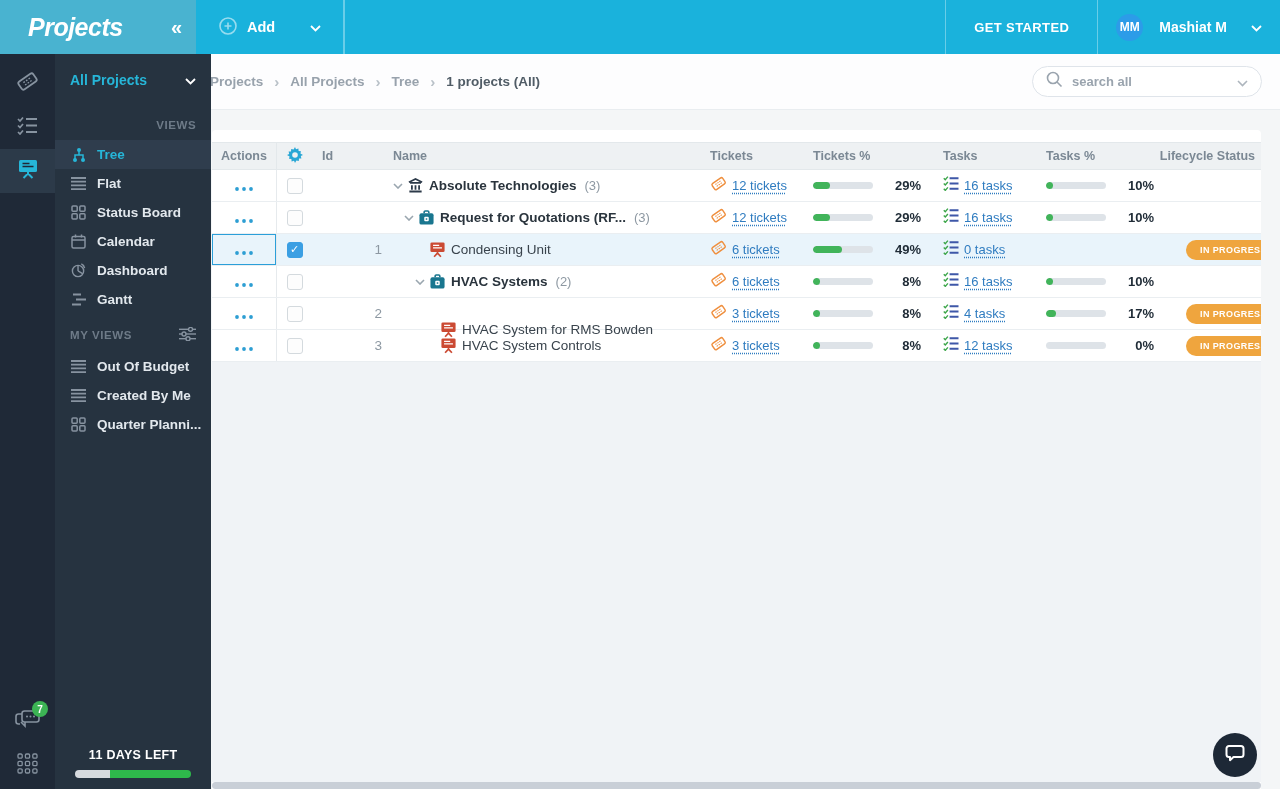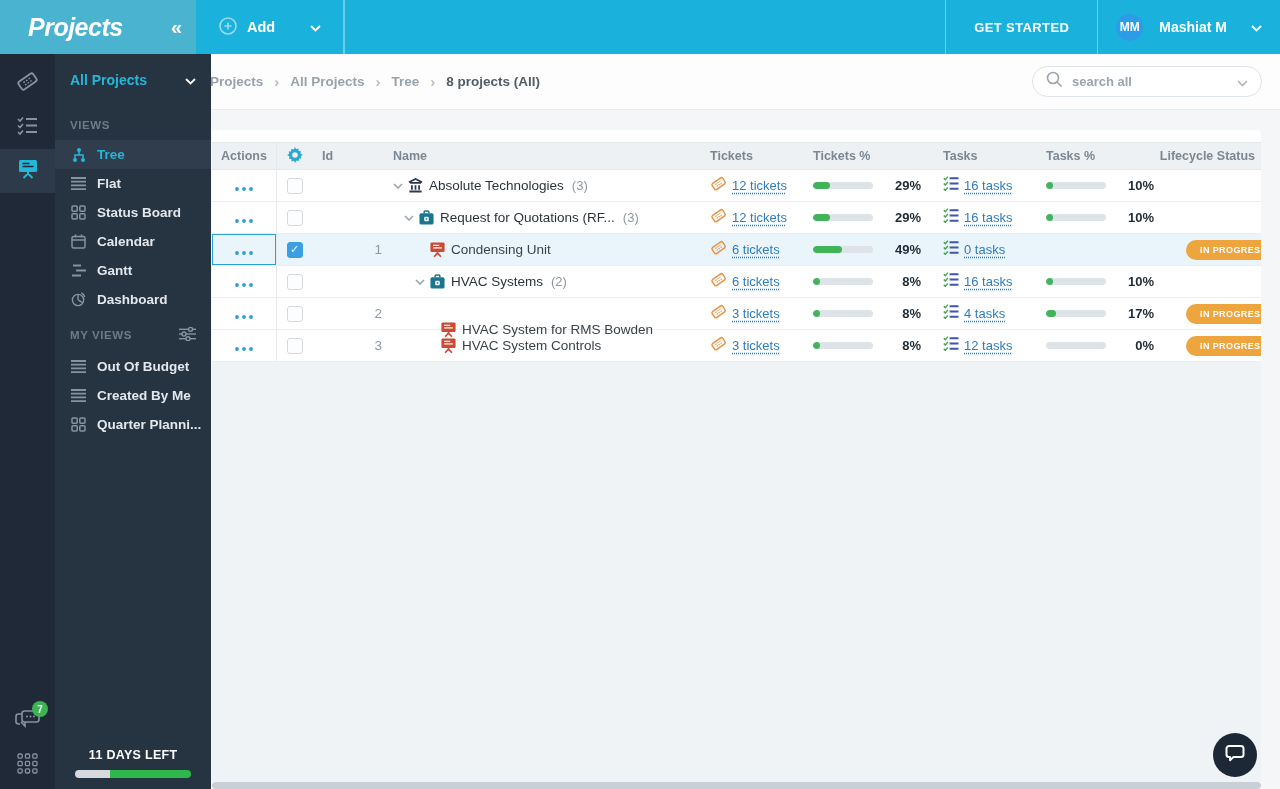--- a/index.html
+++ b/index.html
@@ -23,21 +23,21 @@
   .sidebar { position:absolute; top:54px; left:0; bottom:0; width:196px; display:flex; z-index:20; }
   .rail { width:55px; background:#1f2937; display:flex; flex-direction:column; align-items:center; padding-top:7px; }
   .rail-item { width:55px; height:44px; display:flex; align-items:center; justify-content:center; cursor:pointer; position:relative; }
   .rail-item.active { background:#2c3a49; }
   .rail-bottom { margin-top:auto; padding-bottom:2px; }
   .chat-badge { position:absolute; top:2px; right:7px; width:16px; height:16px; border-radius:50%; background:#3cb454; color:#fff; font-size:10px; font-weight:bold; display:flex; align-items:center; justify-content:center; }
   .panel { flex:1; background:#263340; display:flex; flex-direction:column; }
   .panel-header { height:52px; display:flex; align-items:center; padding:0 15px; cursor:pointer; flex:0 0 auto; }
   .panel-header .sel-label { color:#26b6d8; font-weight:bold; font-size:14px; }
   .panel-header .chev { margin-left:auto; }
-  .section-label { display:flex; align-items:center; padding:13px 15px 9px 15px; color:#6e7b88; font-size:11.5px; font-weight:bold; letter-spacing:.6px; }
+  .section-label { display:flex; align-items:center; padding:13px 15px 9px 15px; color:#6e7b88; font-size:11.5px; font-weight:bold; letter-spacing:.6px;justify-content:flex-end; }
   .section-label .filter-ic { margin-left:auto; cursor:pointer; }
   .panel-item { height:29px; display:flex; align-items:center; gap:10px; padding:0 10px 0 15px; cursor:pointer; }
   .panel-item .pi-label { color:#e2e8ed; font-weight:bold; font-size:13.5px; white-space:nowrap; }
   .panel-item.active { background:#2f3d4d; }
   .panel-item.active .pi-label { color:#26b6d8; }
   .pi-icon { width:17px; display:flex; justify-content:center; flex:0 0 auto; }
   .panel-bottom { margin-top:auto; padding-bottom:11px; }
   .trial-label { text-align:center; color:#fff; font-weight:bold; font-size:12.5px; letter-spacing:.3px; }
   .trial-bar { margin:8px auto 0 auto; width:116px; height:8px; border-radius:4px; overflow:hidden; display:flex; }
   .trial-elapsed { background:#d6dade; }
@@ -60,21 +60,21 @@
   .cell-actions { width:65px; align-self:stretch; display:flex; align-items:center; justify-content:center; border-right:1px solid #e6eaed; cursor:pointer; }
   .thead .cell-actions { cursor:default; border-right:1px solid #e3e8eb; }
   .trow.selected .cell-actions { box-shadow:inset 0 0 0 1px #2b9fd9; }
   .cell-check { width:35px; display:flex; align-items:center; justify-content:center; }
   .cell-id { width:78px; text-align:right; padding-right:8px; color:#8d98a2; font-size:13.5px; }
   .thead .cell-id { text-align:left; padding-left:10px; color:#7b8894; font-size:12.5px; }
   .cell-name { flex:1; display:flex; align-items:center; overflow:hidden; }
   .expander { width:14px; flex:0 0 auto; display:flex; cursor:pointer; }
   .type-icon { width:22px; flex:0 0 auto; display:flex; }
   .row-name { color:#39434c; font-size:13.5px; white-space:nowrap; }
-  .row-name.bold { font-weight:normal; color:#2a343d; }
+  .row-name.bold { font-weight:bold; color:#2a343d; }
   .row-count { color:#8d98a2; font-size:13px; margin-left:8px; }
   .cell-tickets { width:97px; display:flex; align-items:center; gap:5px; padding-left:8px; }
   .cell-tasks { width:97px; display:flex; align-items:center; gap:5px; padding-left:4px; }
   .cell-link { color:#2f7cc0; font-size:13px; text-decoration:underline dotted; text-underline-offset:3px; cursor:pointer; white-space:nowrap; }
   .cell-tpct { width:140px; display:flex; align-items:center; padding-left:14px; }
   .cell-taskpct { width:142px; display:flex; align-items:center; padding-left:10px; }
   .bar { width:60px; height:7px; border-radius:4px; background:#dee3e8; overflow:hidden; }
   .bar-fill { height:7px; border-radius:4px; background:#41b45a; width:0; }
   .pct-label { margin-left:10px; width:38px; text-align:right; color:#1f2b36; font-size:13px; font-weight:bold; }
   .cell-status { width:83px; position:relative; align-self:stretch; display:flex; align-items:center; }
@@ -238,34 +238,34 @@
       <span class="pi-icon">
         <svg width="15" height="15" viewBox="0 0 15 15" fill="none" stroke="#8793a0" stroke-width="1.5">
             <rect x="1" y="2.5" width="13" height="11.5" rx="1.5"></rect>
             <path d="M4.5 .5v3M10.5 .5v3M1 6h13"></path>
           </svg>
       </span>
       <span class="pi-label">Calendar</span>
     </div>
     <div class="panel-item">
       <span class="pi-icon">
-        <svg width="16" height="13" viewBox="0 0 16 13" stroke="#8793a0" stroke-width="2.2">
-            <path d="M2 1.5h8M5 6.5h10M1 11.5h9"></path>
-          </svg>
-      </span>
-      <span class="pi-label">Gantt</span>
-    </div>
-    <div class="panel-item">
-      <span class="pi-icon">
         <svg width="15" height="15" viewBox="0 0 16 16" fill="none" stroke="#8793a0" stroke-width="1.5">
             <circle cx="7.5" cy="8.5" r="6"></circle>
             <path d="M7.5 8.5V2.5M7.5 8.5l5.2 3M11 1a6 6 0 0 1 3.5 4.5"></path>
           </svg>
       </span>
       <span class="pi-label">Dashboard</span>
+    </div>
+    <div class="panel-item">
+      <span class="pi-icon">
+        <svg width="16" height="13" viewBox="0 0 16 13" stroke="#8793a0" stroke-width="2.2">
+            <path d="M2 1.5h8M5 6.5h10M1 11.5h9"></path>
+          </svg>
+      </span>
+      <span class="pi-label">Gantt</span>
     </div>
 
     <div class="section-label">
       <span>MY VIEWS</span>
       <span class="filter-ic">
         <svg width="17" height="14" viewBox="0 0 17 14" fill="#263340" stroke="#8793a0" stroke-width="1.4">
             <path d="M0 2.3h17"></path>
             <circle cx="11.5" cy="2.3" r="2"></circle>
             <path d="M0 7h17"></path>
             <circle cx="5" cy="7" r="2"></circle>
@@ -314,21 +314,21 @@
 </div>
 
 <div class="main">
   <div class="breadcrumb-bar">
     <span class="crumb">Projects</span>
     <span class="crumb-sep">›</span>
     <span class="crumb">All Projects</span>
     <span class="crumb-sep">›</span>
     <span class="crumb">Tree</span>
     <span class="crumb-sep">›</span>
-    <span class="crumb current">8 projects (All)</span>
+    <span class="crumb current">1 projects (All)</span>
 
     <div class="search-box">
       <span>
         <svg width="17" height="17" viewBox="0 0 17 17" fill="none" stroke="#9aa4ae" stroke-width="1.6">
             <circle cx="7" cy="7" r="5.5"></circle>
             <path d="M11 11l4.5 4.5"></path>
           </svg>
       </span>
       <span class="search-ph">search all</span>
       <span>

